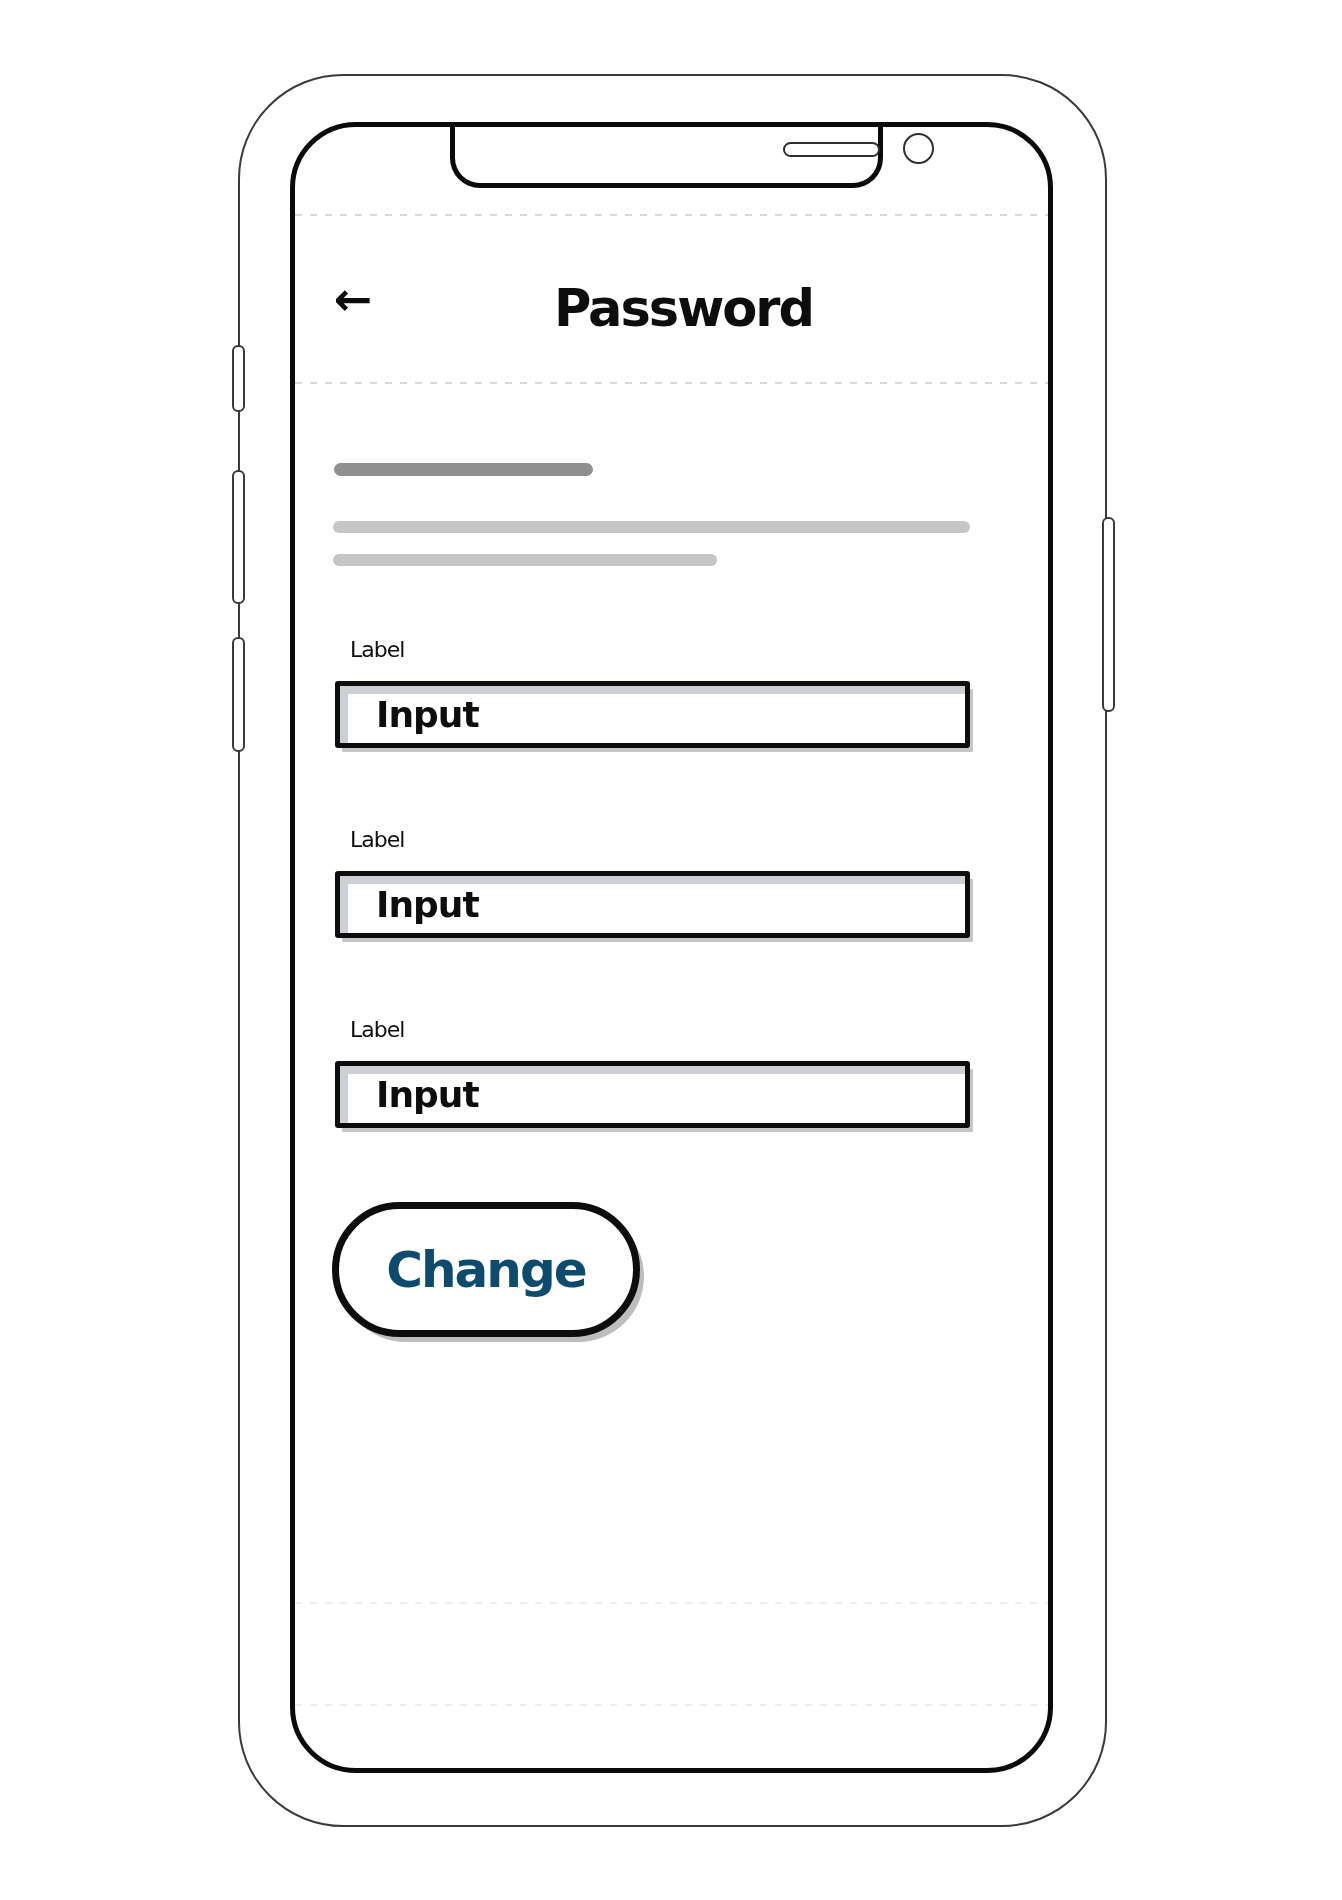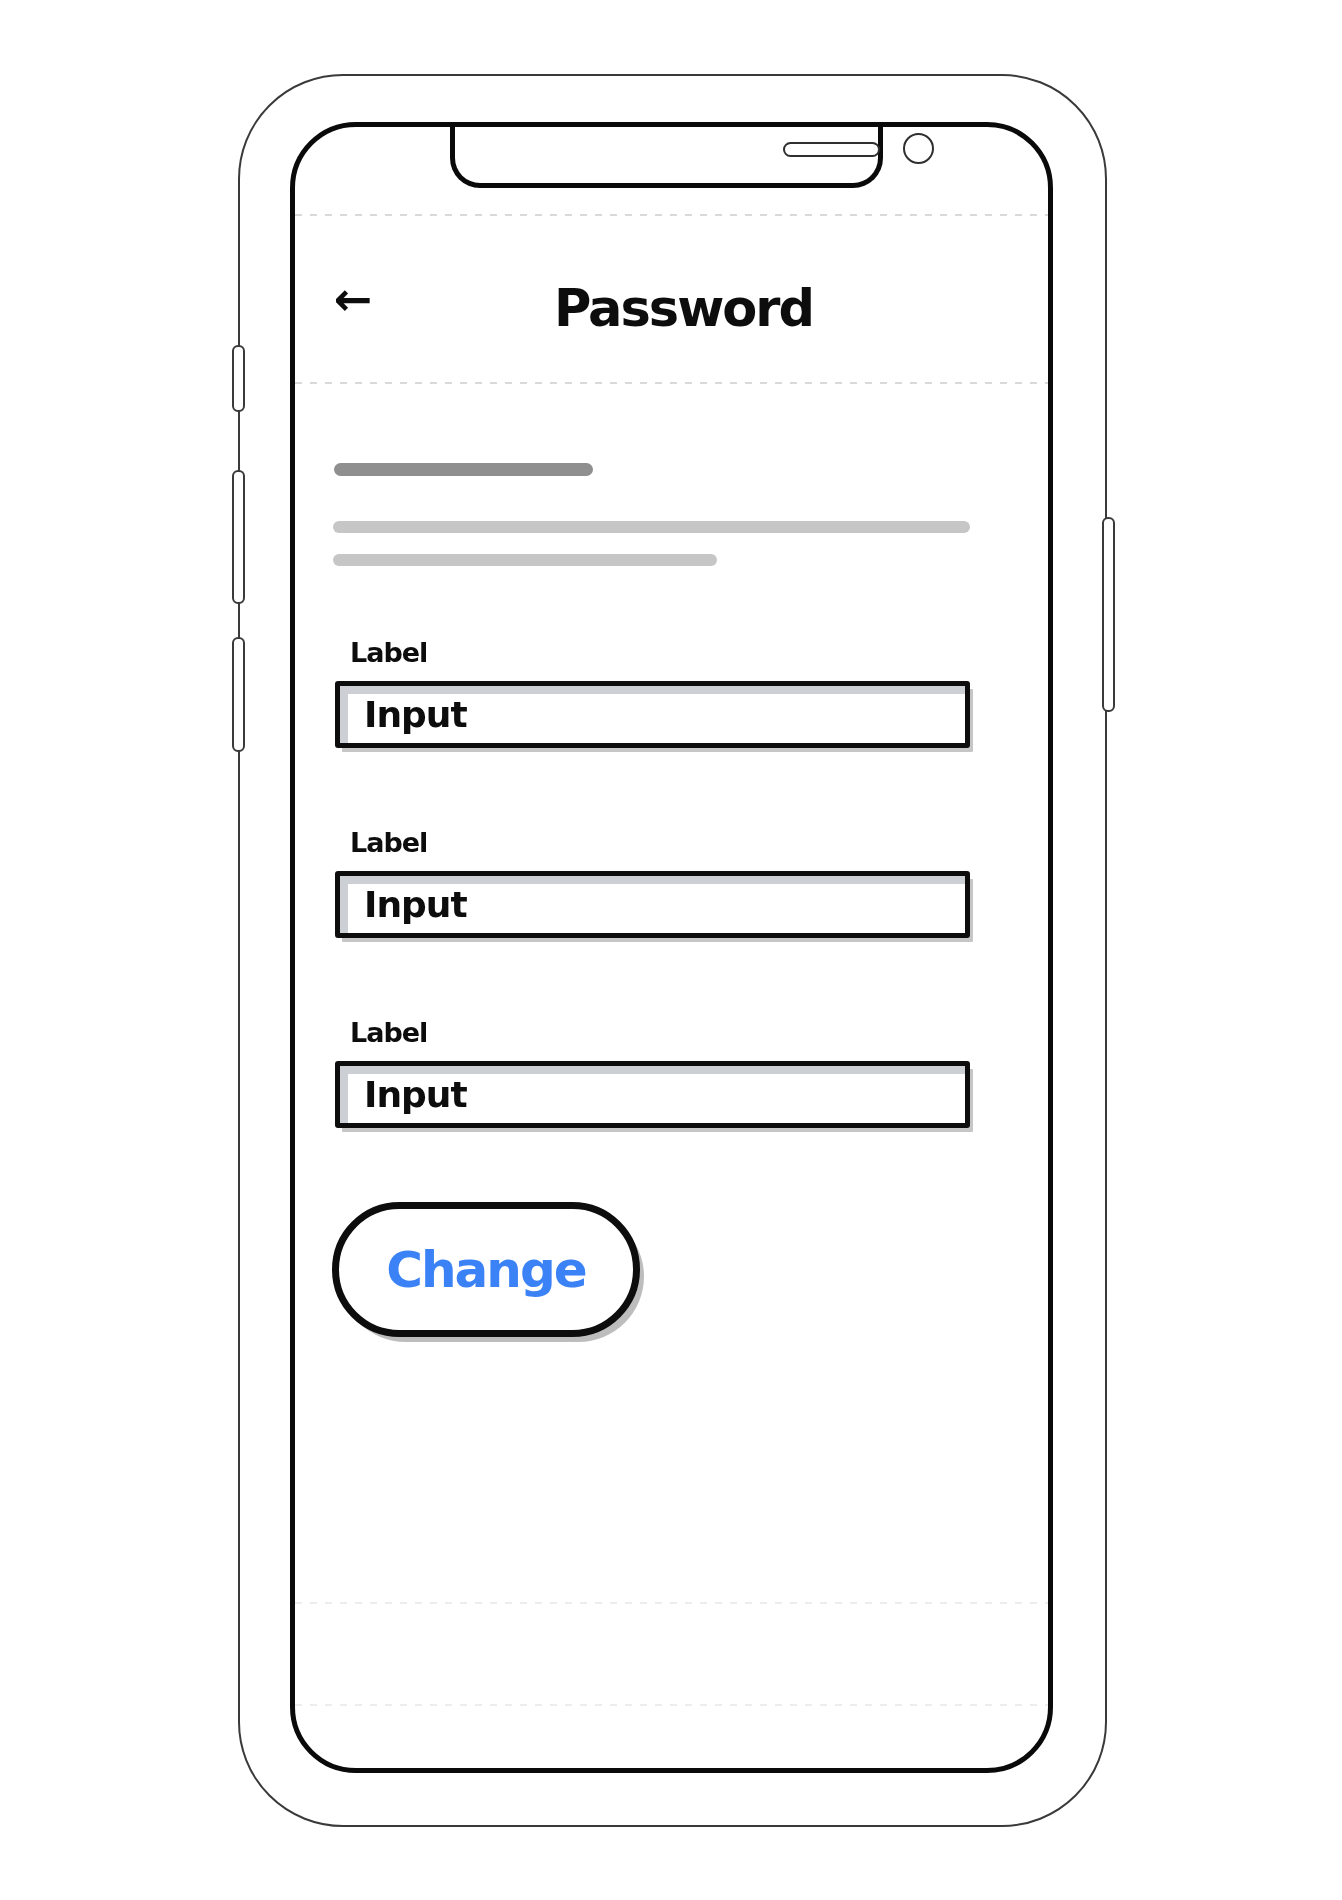--- a/index.html
+++ b/index.html
@@ -63,40 +63,40 @@
     position:absolute;left:12px;top:152px;width:753px;text-align:center;
     font-size:51px;font-weight:700;letter-spacing:-2px;
   }
   
   .bar{position:absolute;border-radius:7px;}
   .bar-dark{left:39px;top:336px;width:259px;height:13px;background:#8f8f8f;}
   .bar-light1{left:38px;top:394px;width:637px;height:12px;background:#c6c6c6;}
   .bar-light2{left:38px;top:427px;width:384px;height:12px;background:#c6c6c6;}
   
   .field-label{
-    position:absolute;left:55px;font-size:27px;font-weight:700;letter-spacing:-1px;line-height:1;
+    position:absolute;left:55px;font-size:22px;font-weight:400;letter-spacing:-1px;line-height:1;
   }
   .sketch-input{
     position:absolute;left:40px;width:635px;height:67px;box-sizing:border-box;
     border:5px solid #0d0d0d;border-radius:3px;background:#ffffff;
-    padding:0 0 0 24px;margin:0;
+    padding:0 0 0 36px;margin:0;
     font-family:"DejaVu Sans","Liberation Sans",sans-serif;
     font-size:36px;font-weight:700;letter-spacing:-1px;color:#0d0d0d;
     box-shadow:inset 10px 0 0 -2px #ccd0d4, inset 0 10px 0 -2px #ccd0d4, 5px 6px 0 -2px #c6c6c6;
     outline:none;
   }
   .fl-1{top:512px;} .fi-1{top:554px;}
   .fl-2{top:702px;} .fi-2{top:744px;}
   .fl-3{top:892px;} .fi-3{top:934px;}
   
   .change-btn{
     position:absolute;left:37px;top:1075px;width:308px;height:135px;box-sizing:border-box;
     background:#ffffff;border:7px solid #0d0d0d;border-radius:70px;cursor:pointer;
     font-family:"DejaVu Sans","Liberation Sans",sans-serif;
-    font-size:50px;font-weight:700;letter-spacing:-2px;color:#3b82f6;
+    font-size:50px;font-weight:700;letter-spacing:-2px;color:#0c4a6e;
     box-shadow:6px 7px 0 -2px #bdbdbd;
   }
 </style>
 </head>
 <body>
 
 <div class="phone">
   <div class="hw-btn hw-mute"></div>
   <div class="hw-btn hw-volup"></div>
   <div class="hw-btn hw-voldown"></div>

